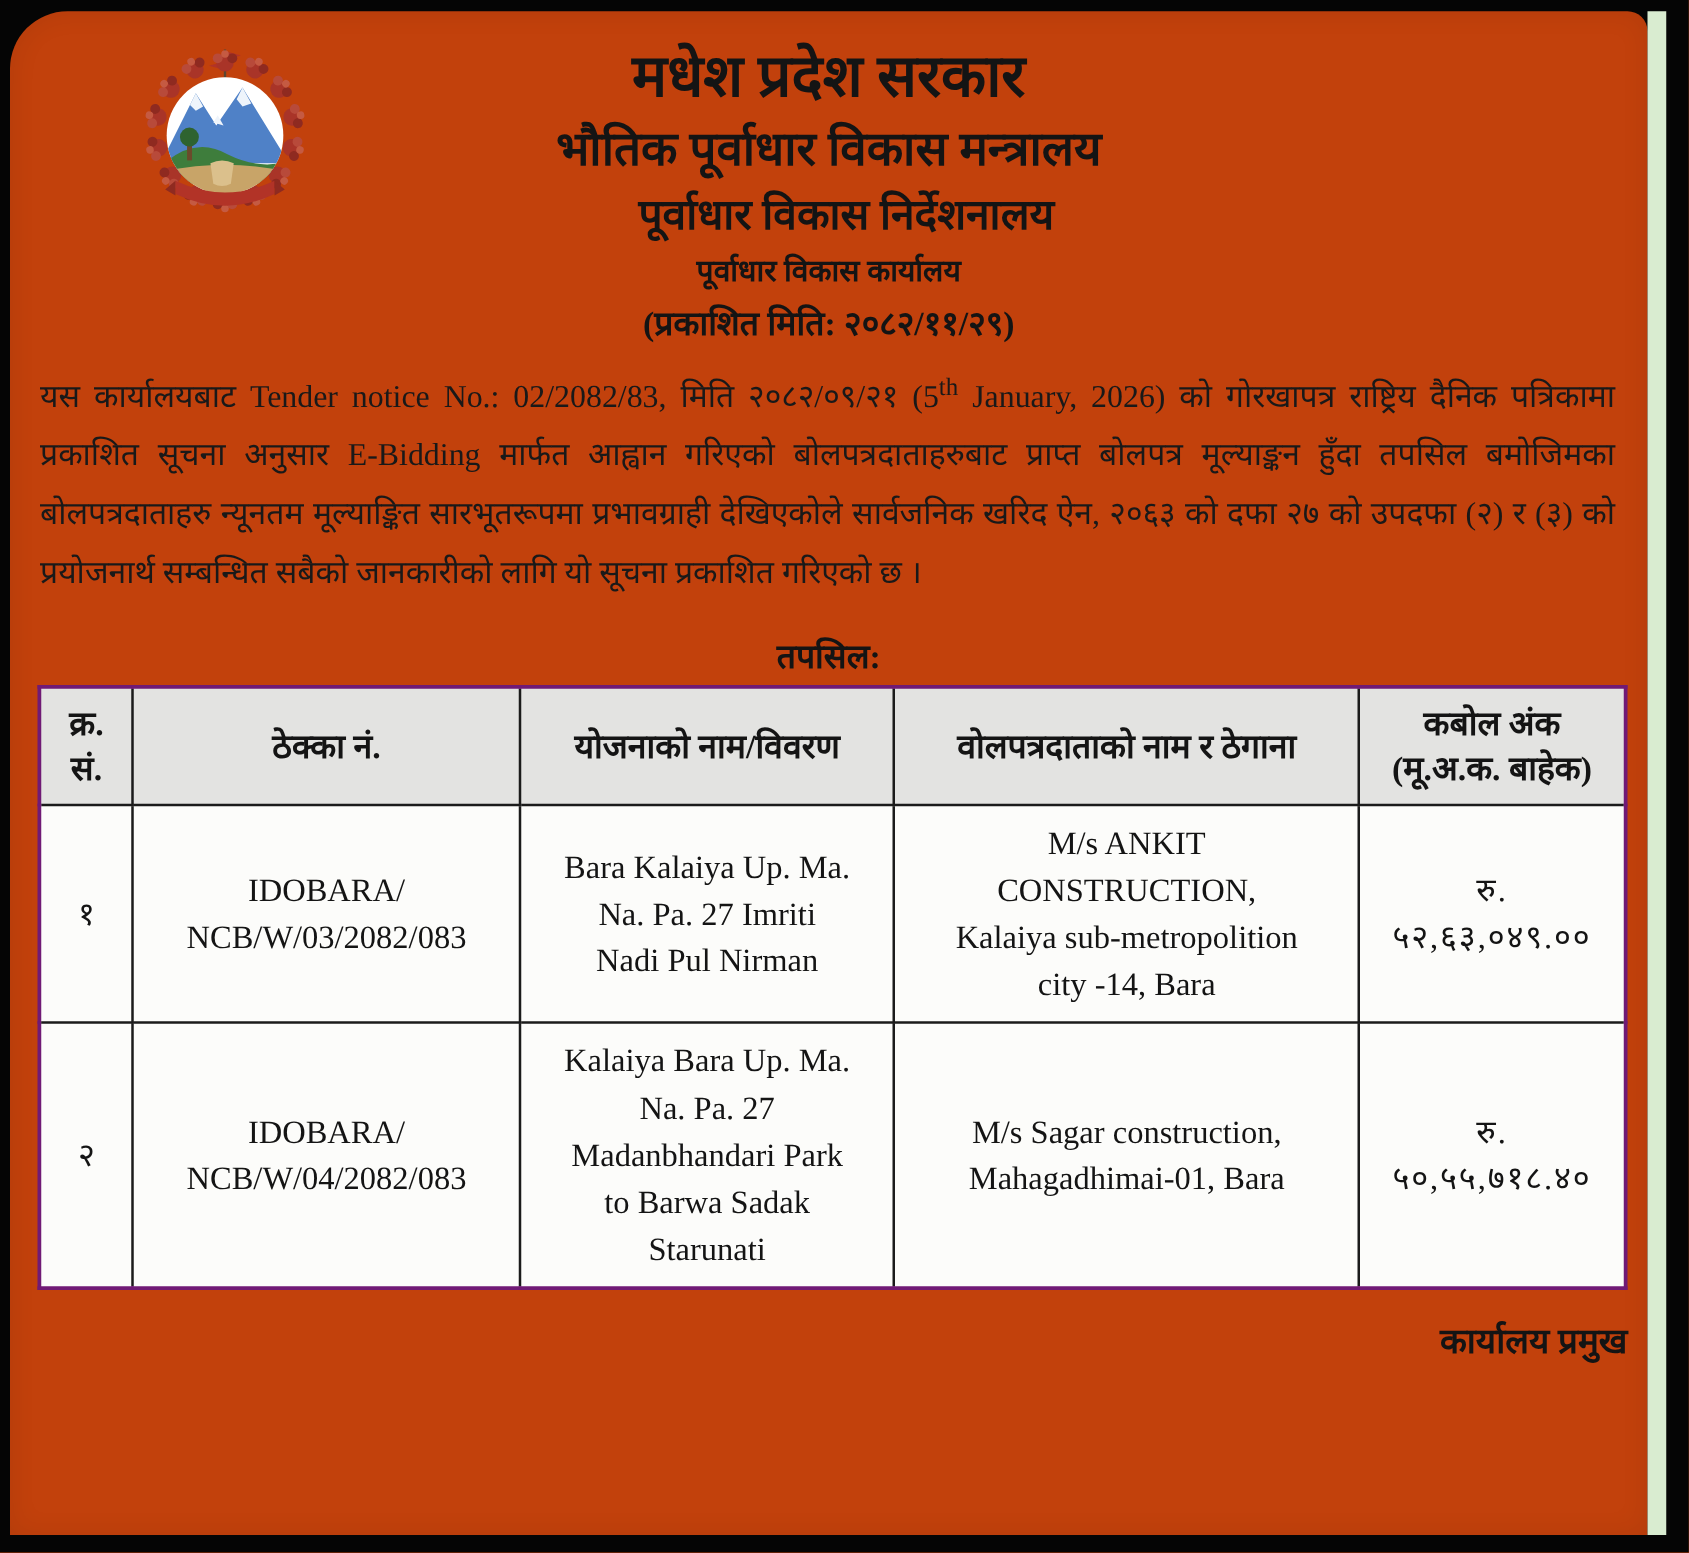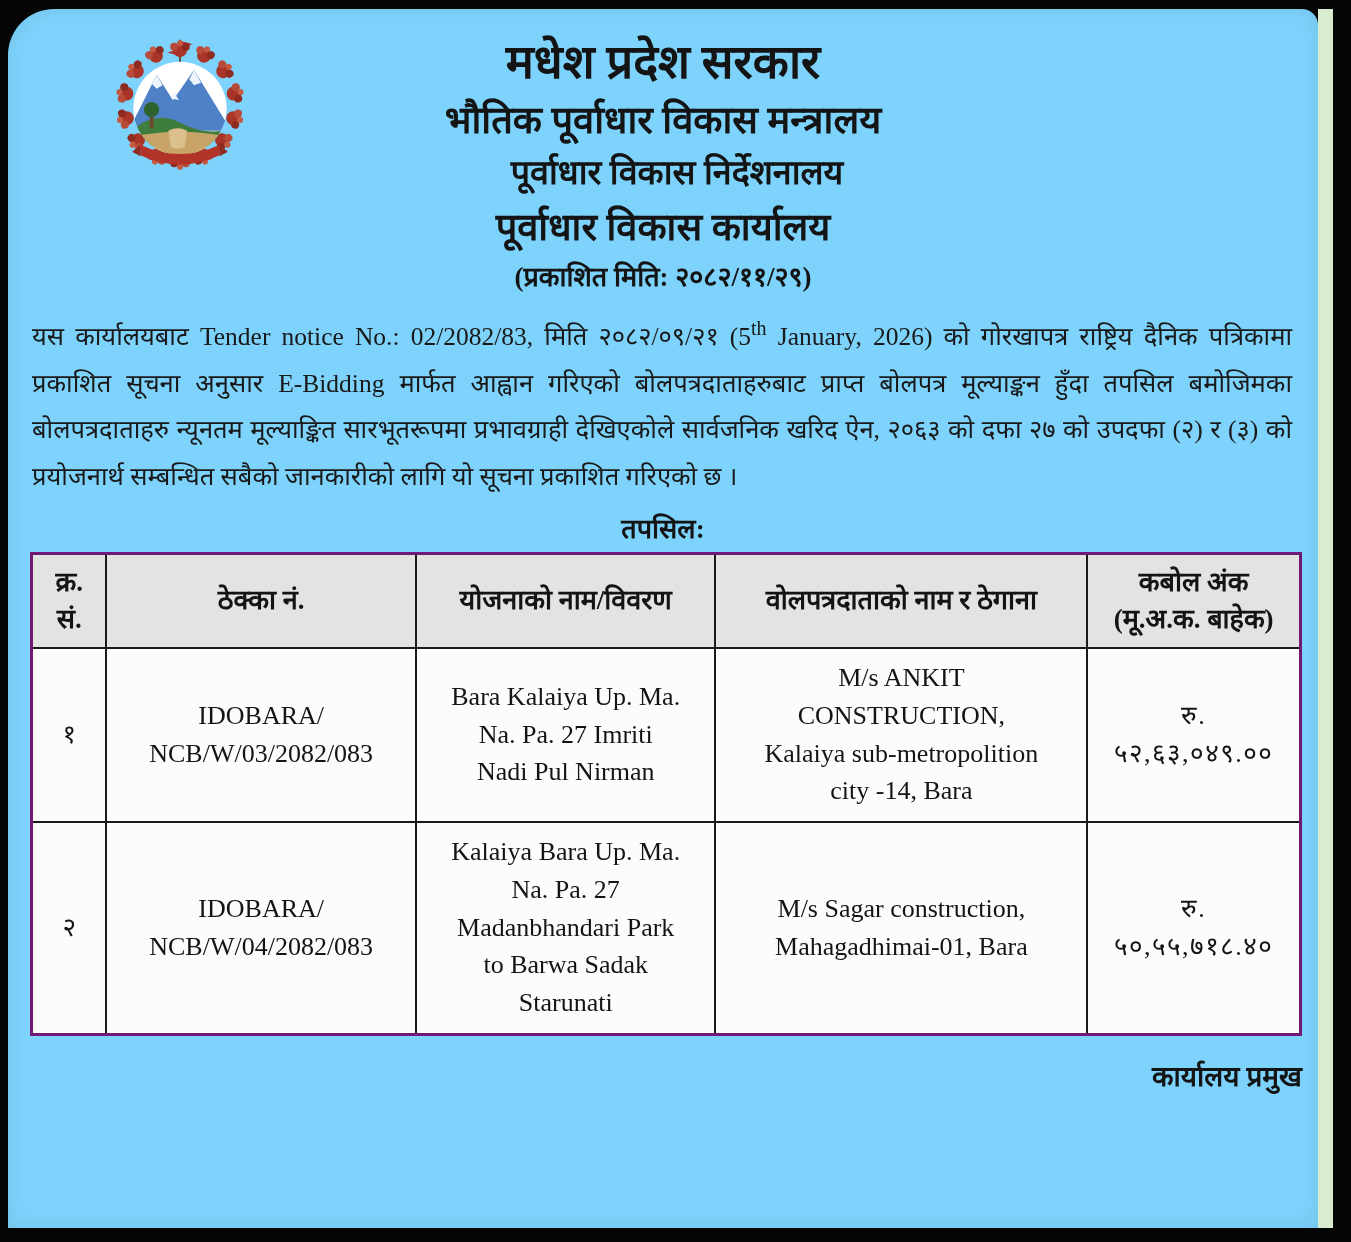--- a/index.html
+++ b/index.html
@@ -4,46 +4,46 @@
 <style>
   html,body{margin:0;padding:0;}
   body{
     width:1351px;height:1242px;position:relative;
     background:#050505;overflow:hidden;
     font-family:"Liberation Serif","DejaVu Serif",serif;
     color:#141414;
   }
   .paper{
     position:absolute;left:8px;top:9px;width:1310px;height:1219px;
-    background:#7dd3fc;
+    background:#c2410c;
     border-radius:46px 16px 0 0;
     box-shadow:inset 0 0 22px rgba(0,0,0,.08);
   }
   .green-strip{
     position:absolute;left:1318px;top:9px;width:15px;height:1219px;
     background:#d9ecd0;
   }
   .emblem{
     position:absolute;left:102px;top:26px;width:140px;height:140px;
   }
   .head-stack{text-align:center;}
   .h-gov{font-size:47px;font-weight:bold;margin:24px 0 4px;line-height:1.25;}
   .h-ministry{font-size:38px;font-weight:bold;margin:2px 0;line-height:1.3;}
   .h-directorate{font-size:34px;font-weight:bold;margin:6px 0 2px;line-height:1.3;padding-left:28px;}
-  .h-office{font-size:38px;font-weight:bold;margin:8px 12px 2px;line-height:1.3;}
+  .h-office{font-size:24px;font-weight:bold;margin:8px 12px 2px;line-height:1.3;}
   .h-location{font-size:28px;font-weight:bold;margin:6px 0 2px;line-height:1.25;}
   .h-date{font-size:27px;font-weight:bold;margin:8px 0 12px;line-height:1.25;}
   .notice-para{
     margin:16px 26px 0 24px;
     font-size:25.5px;line-height:1.83;text-align:justify;
     color:#191919;
   }
   .notice-para sup{font-size:20px;}
   .table-caption{
-    text-align:center;font-size:27px;font-weight:bold;margin:8px 0 6px;
+    text-align:center;font-size:27px;font-weight:bold;margin:24px 0 6px;
   }
   table.tender{
     border-collapse:collapse;table-layout:fixed;
     margin-left:22px;width:1272px;
     border:3px solid #701a75;
   }
   table.tender th,table.tender td{
     border:2px solid #1b1b1b;
     text-align:center;vertical-align:middle;
     padding:4px 8px;

